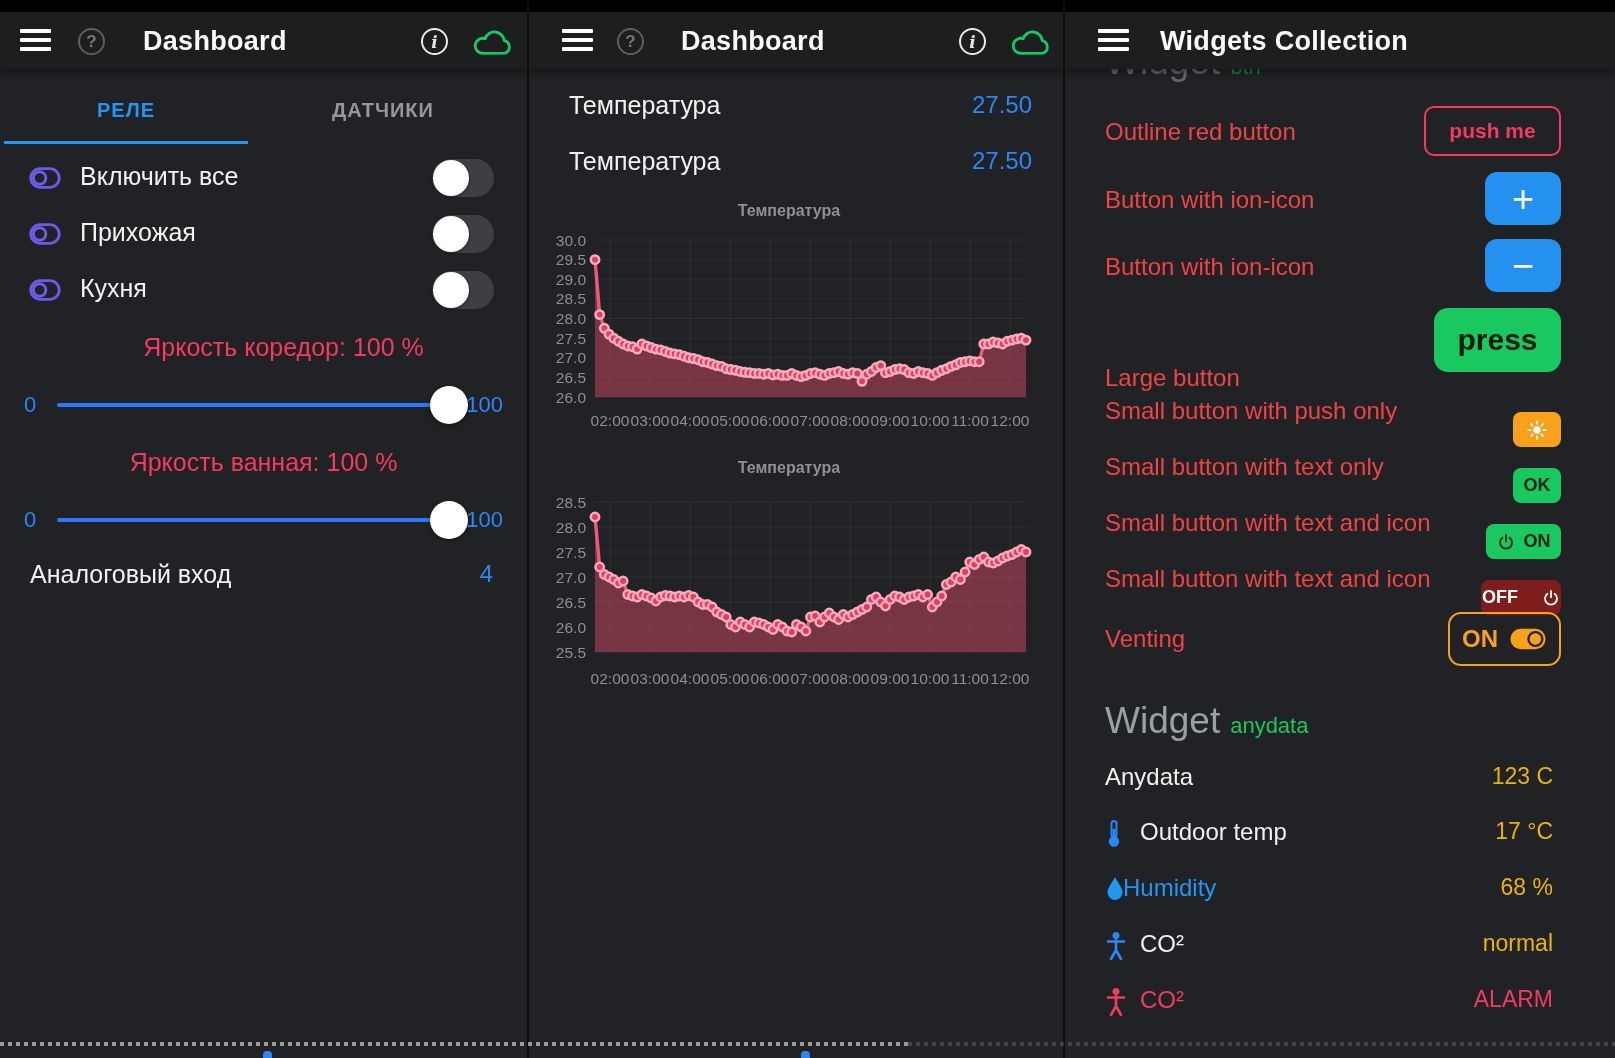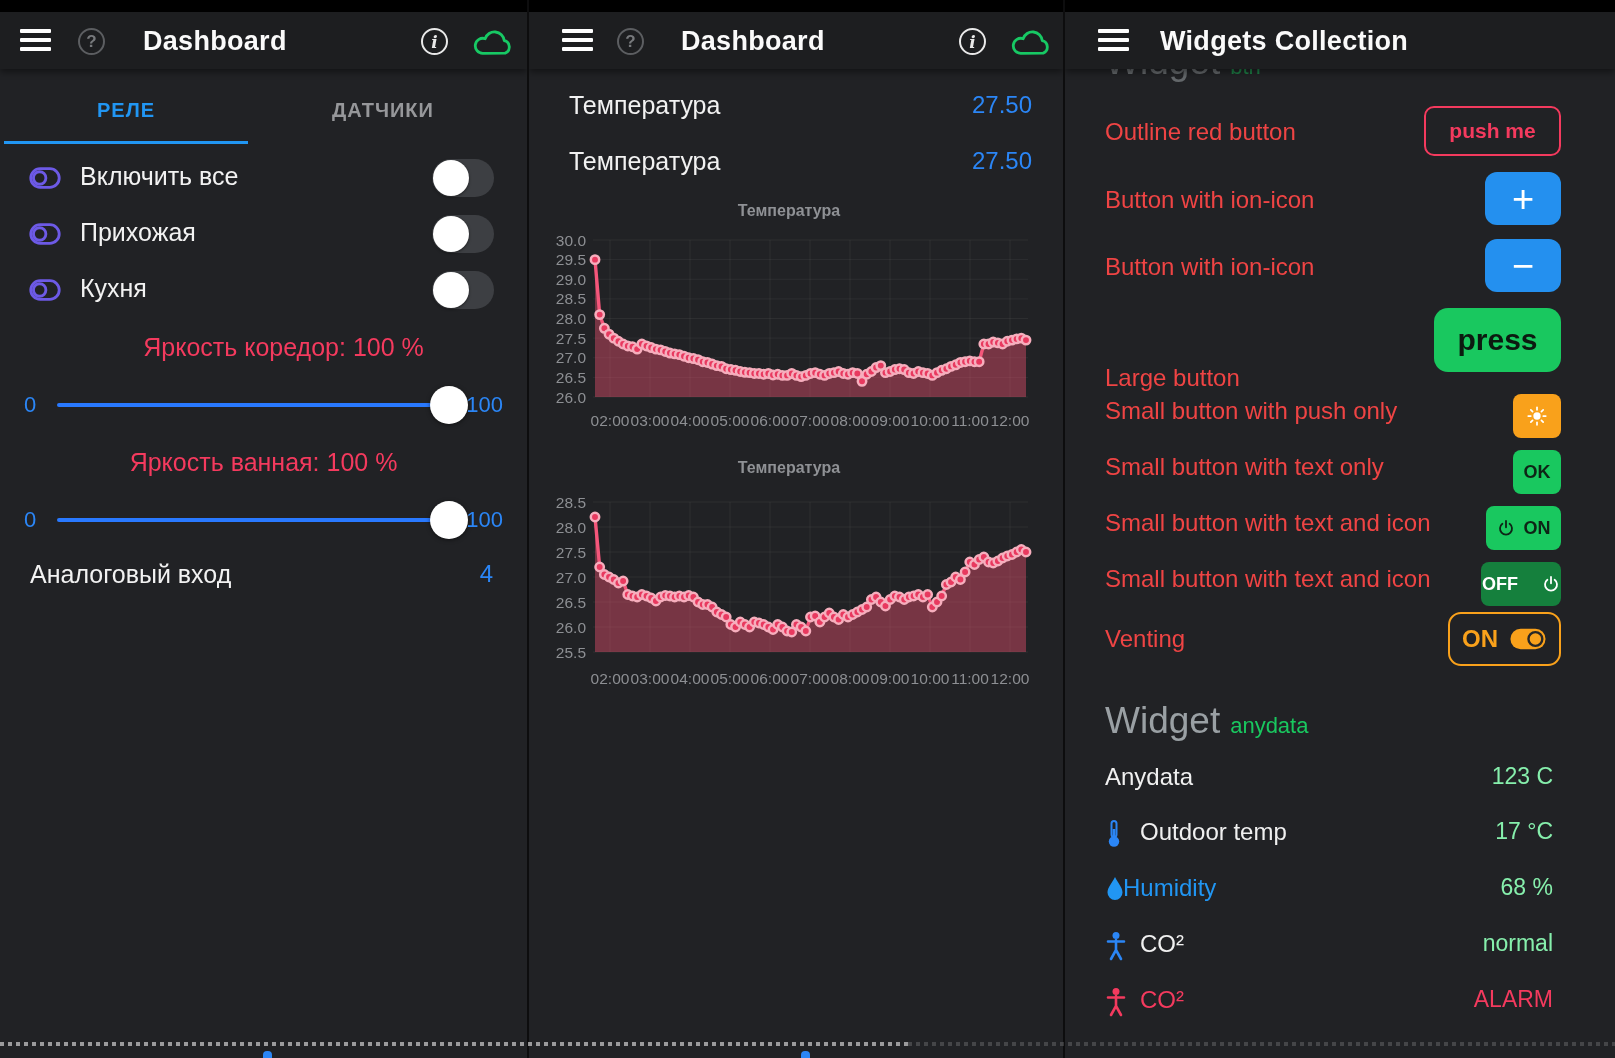--- a/index.html
+++ b/index.html
@@ -61,31 +61,31 @@
   .clipped-heading { position:absolute; top:58px; left:40px; height:30px; overflow:hidden; opacity:.55; }
   .clipped-heading .inner { display:block; transform:translateY(-17px); white-space:nowrap; }
   .w-word { font-size:37px; color:#9aa0a4; }
   .w-tag  { font-size:22px; color:#19c85f; margin-left:10px; }
   .wrow { position:absolute; left:0; width:552px; }
   .wrow .wlabel { position:absolute; left:40px; font-size:24px; color:#ef4444; white-space:nowrap; }
   .ctrl { position:absolute; right:56px; display:flex; align-items:center; justify-content:center; cursor:pointer; }
   .btn-outline-red { width:137px; height:50px; border:2px solid #f43a5e; border-radius:10px; color:#f43a5e; font-size:21px; font-weight:bold; }
   .btn-blue { width:76px; height:53px; border-radius:12px; background:#2490ef; color:#fff; font-size:38px; font-weight:300; line-height:1; }
   .btn-green-lg { width:127px; height:64px; border-radius:14px; background:#19c85f; color:#0c1a10; font-size:30px; font-weight:bold; }
-  .btn-small { height:44px; border-radius:8px; font-size:18px; font-weight:bold; }
+  .btn-small { height:35px; border-radius:8px; font-size:18px; font-weight:bold;margin-top:18px; }
   .btn-orange-sm { width:48px; background:#f9a11b; }
   .btn-green-sm { width:48px; background:#19c85f; color:#0e2416; }
   .btn-green-onoff { width:75px; background:#19c85f; color:#0e2416; gap:9px; }
-  .btn-red-onoff { width:80px; background:#15803d; color:#fff; gap:24px; }
+  .btn-red-onoff { width:80px; background:#7f1d1d; color:#fff; gap:24px; }
   .btn-vent { width:113px; height:54px; border:2px solid #f9a11b; border-radius:13px; color:#f9a11b; font-size:24px; font-weight:bold; gap:11px; }
   .widget-heading { position:absolute; left:40px; }
   .drow .dicon { position:absolute; left:40px; top:1px; }
   .drow .dlabel { position:absolute; font-size:24px; }
   .drow .dvalue { position:absolute; right:64px; font-size:23px; text-align:right; }
-  .c-white{color:#f0f0f0;} .c-blue{color:#86efac;} .c-blue2{color:#2196f3;} .c-green{color:#12ce66;} .c-red{color:#f43a5e;}
+  .c-white{color:#f0f0f0;} .c-blue{color:#eab308;} .c-blue2{color:#2196f3;} .c-green{color:#12ce66;} .c-red{color:#f43a5e;}
 
   .dotline { position:absolute; top:1042px; height:4px; z-index:7;
     background:repeating-linear-gradient(90deg, rgba(255,255,255,.55) 0 4px, transparent 4px 8px); }
   .dotline.dim { background:repeating-linear-gradient(90deg, rgba(255,255,255,.16) 0 4px, transparent 4px 8px); }
   .bluebit { position:absolute; top:1051px; width:9px; height:7px; background:#2b86f6; border-radius:4px 4px 0 0; z-index:7; }
 </style>
 </head>
 <body>
 
 <div class="screen">

